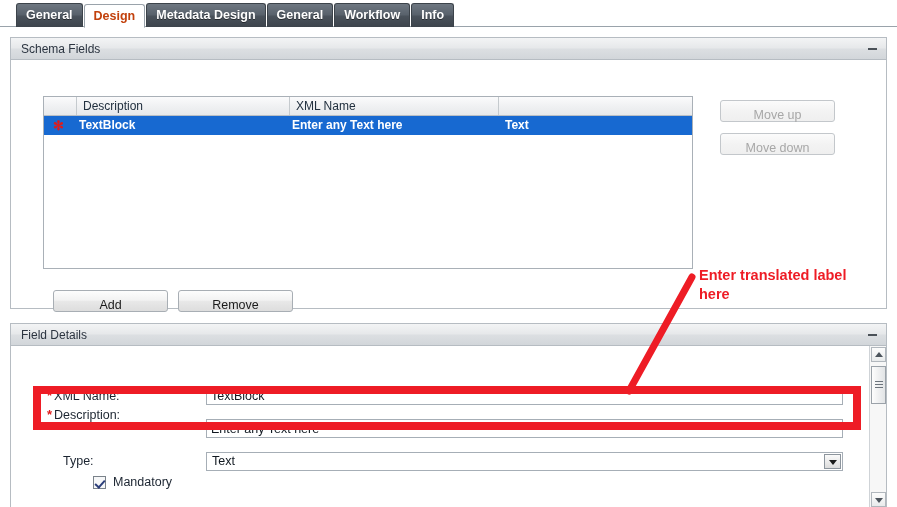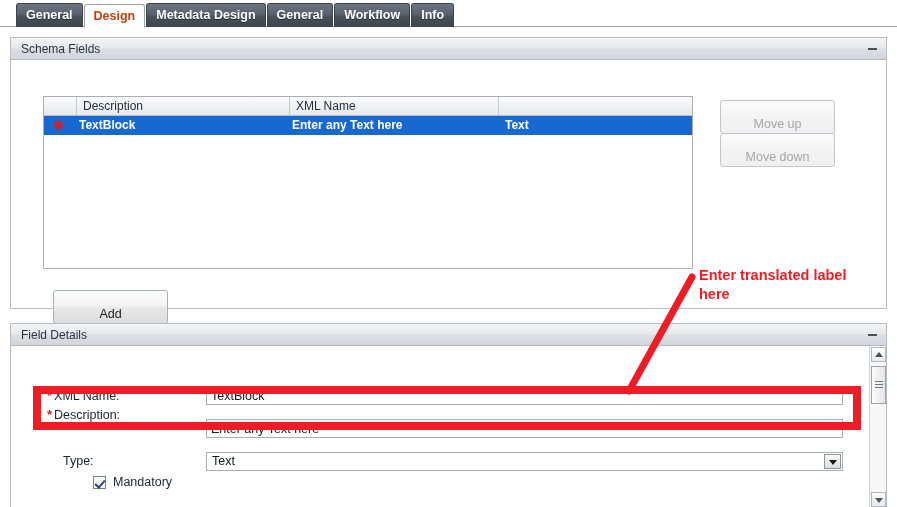--- a/index.html
+++ b/index.html
@@ -167,21 +167,21 @@
   .btn {
     box-sizing: border-box;
     border: 1px solid #a8aeb4;
     border-radius: 3px;
     background: linear-gradient(to bottom, #fdfdfd 0%, #f2f2f2 46%, #e8e8e8 52%, #dddddd 100%);
     font-size: 12.5px;
     color: #1b1b1b;
     text-align: center;
     cursor: pointer;
     font-family: "Liberation Sans", sans-serif;
-    padding: 16px;
+    padding: 7px;
   }
   .btn.disabled {
     color: #a7a7a7;
     background: linear-gradient(to bottom, #fbfbfb 0%, #f3f3f3 50%, #efefef 100%);
     border-color: #c3c7cb;
     cursor: default;
   }
 
   
   .frm-label {
@@ -387,20 +387,21 @@
           <div class="gr-cell" style="width:209px; padding-left:2px;">TextBlock</div>
           <div class="gr-cell" style="width:213px;">Enter any Text here</div>
           <div class="gr-cell" style="width:193px;">Text</div>
         </div>
       </div>
 
       <button class="btn disabled" style="position:absolute; left:709px; top:40px; width:115px; height:22px;">Move up</button>
       <button class="btn disabled" style="position:absolute; left:709px; top:73px; width:115px; height:22px;">Move down</button>
 
       <button class="btn" style="position:absolute; left:42px; top:230px; width:115px; height:22px;">Add</button>
+      <button class="btn" style="position:absolute; left:167px; top:230px; width:115px; height:22px;">Remove</button>
     </div>
   </div>
 
   <div class="panel" style="left:10px; top:323px; width:877px; height:184px; border-bottom:none;">
     <div class="panel-header">
       <span>Field Details</span>
       <span class="collapse-btn"></span>
     </div>
     <div class="panel-body">
 

